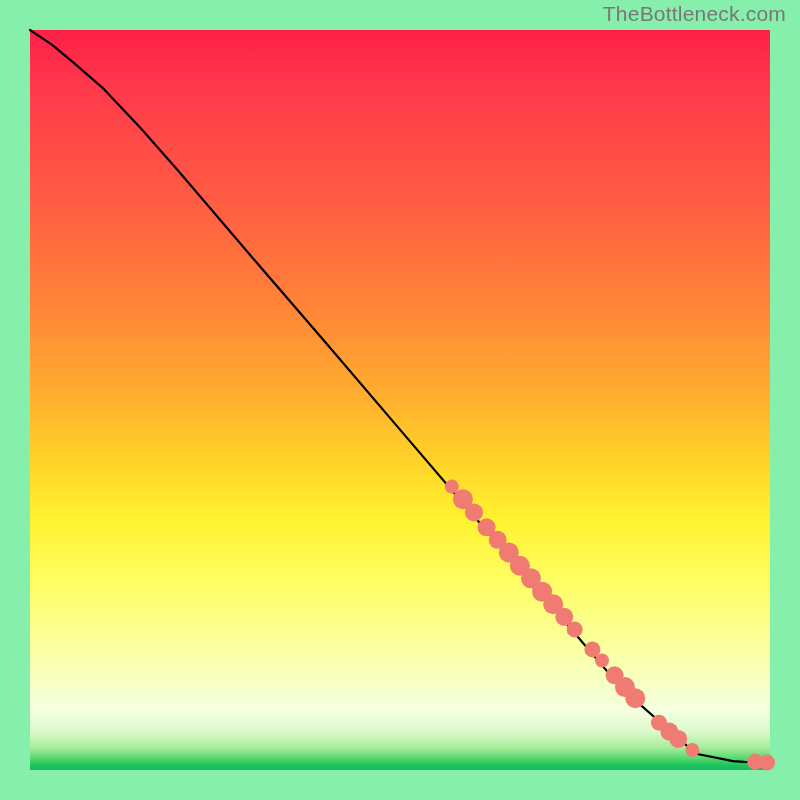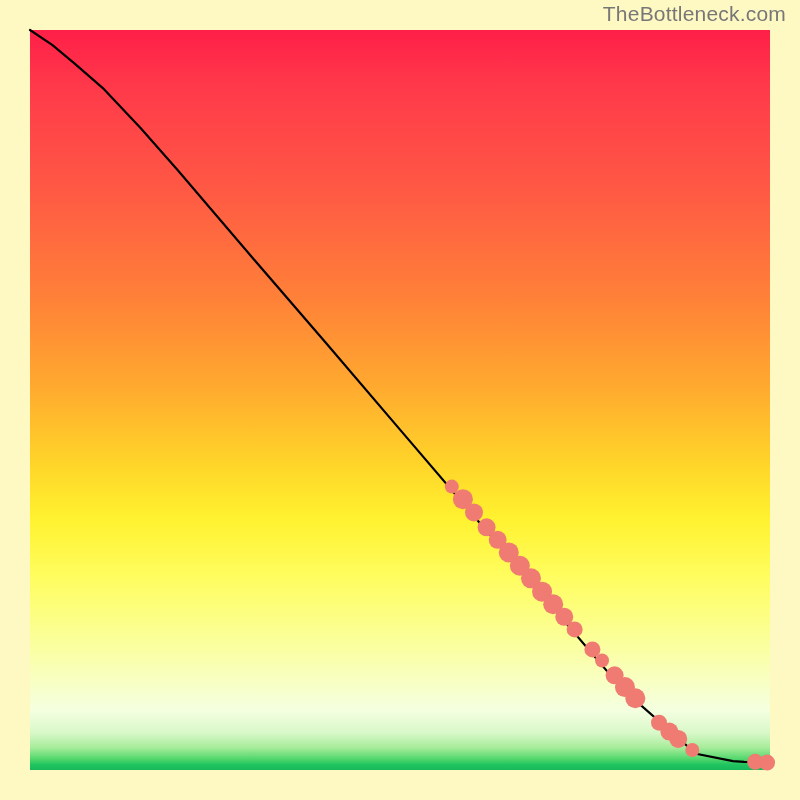--- a/index.html
+++ b/index.html
@@ -8,21 +8,21 @@
     width: 800px;
     height: 800px;
     background: #000000;
     overflow: hidden;
     font-family: Arial, Helvetica, sans-serif;
   }
   .stage {
     position: relative;
     width: 800px;
     height: 800px;
-    background: #fef9c3;
+    background: #86efac;
   }
   .watermark {
     position: absolute;
     top: 2px;
     right: 14px;
     color: #777777;
     font-size: 21px;
     letter-spacing: 0.2px;
     font-weight: 500;
     z-index: 20;

